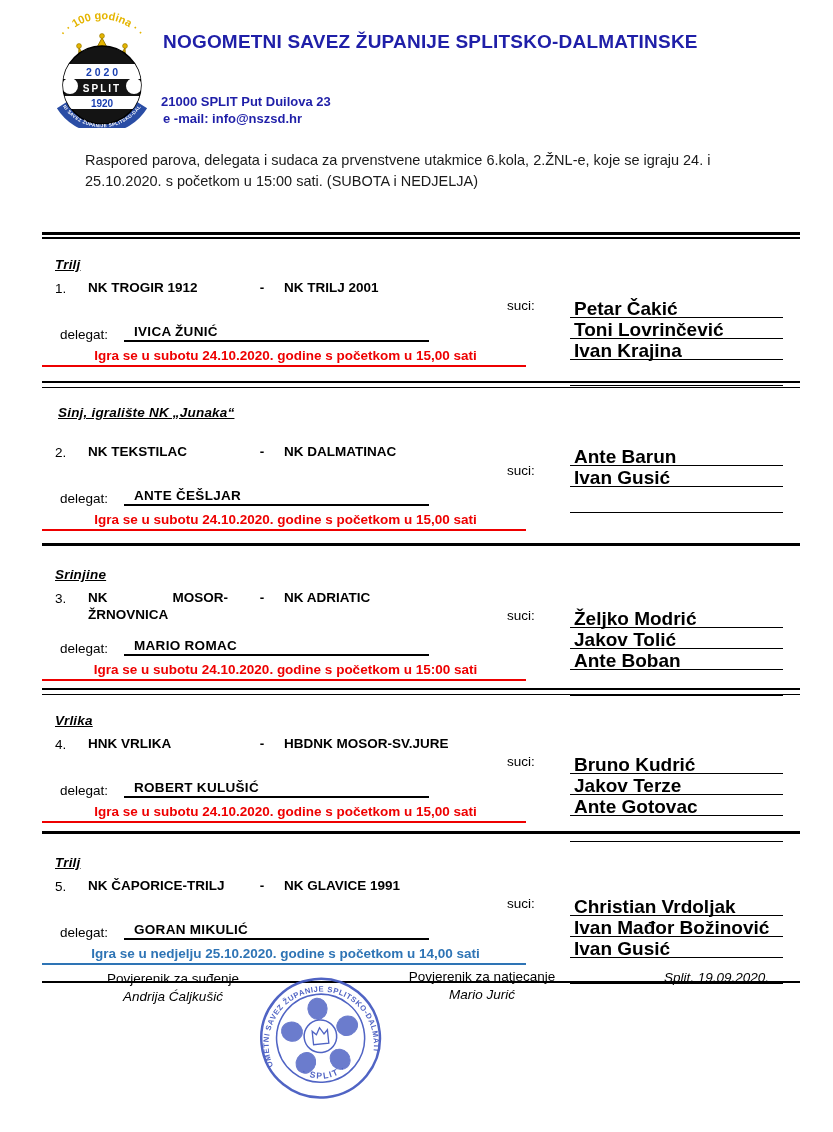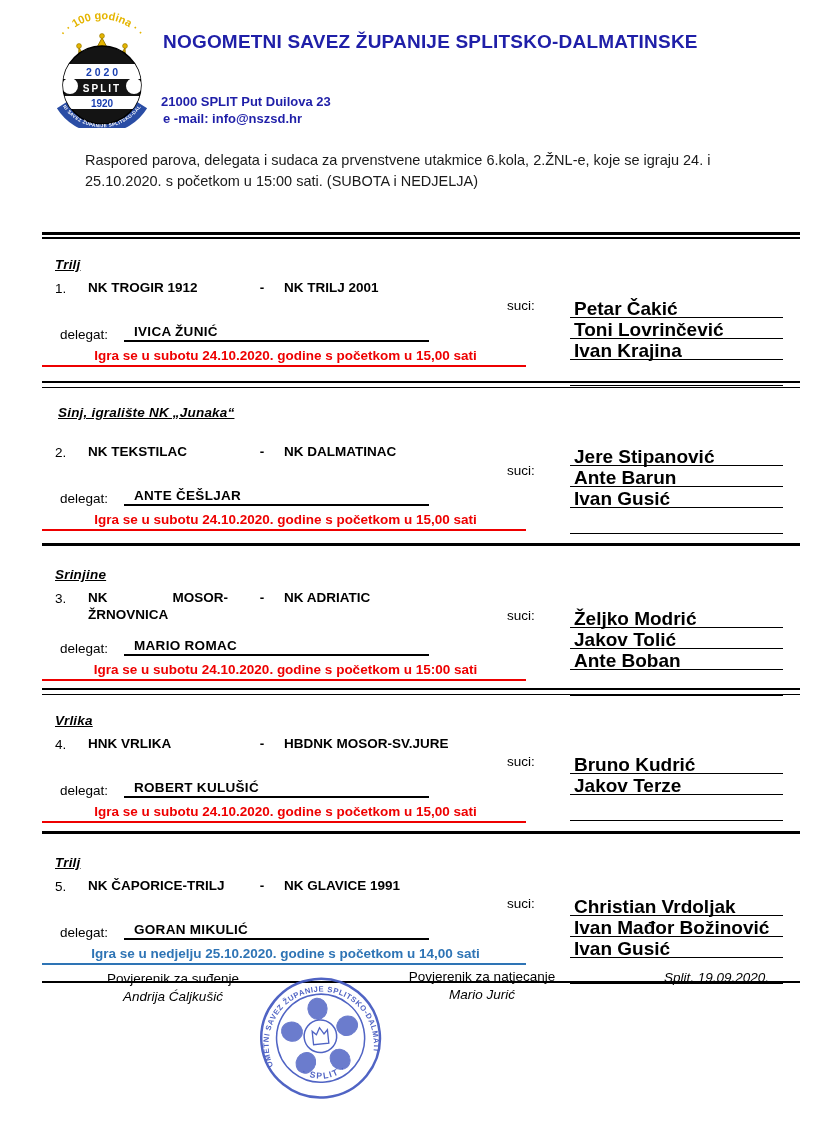--- a/index.html
+++ b/index.html
@@ -145,21 +145,20 @@
     <section class="match h2 sep-thick">
       <div class="venue">Sinj, igralište NK „Junaka“</div>
       <div class="mrow">
         <div class="num">2.</div>
         <div class="home">NK TEKSTILAC</div>
         <div class="dash">-</div>
         <div class="away">NK DALMATINAC</div>
       </div>
       <div class="suci">suci:</div>
       <div class="refs">
-        <div class="ref-line">Jere Stipanović</div>
         <div class="ref-line">Ante Barun</div>
         <div class="ref-line">Ivan Gusić</div>
         <div class="ref-line empty"></div>
       </div>
       <div class="delegate-row">
         <div class="dlabel">delegat:</div>
         <div class="dname">ANTE ČEŠLJAR</div>
       </div>
       <div class="note red">Igra se u subotu 24.10.2020. godine s početkom u 15,00 sati</div>
     </section>
@@ -193,20 +192,21 @@
       <div class="mrow">
         <div class="num">4.</div>
         <div class="home">HNK VRLIKA</div>
         <div class="dash">-</div>
         <div class="away">HBDNK MOSOR-SV.JURE</div>
       </div>
       <div class="suci">suci:</div>
       <div class="refs">
         <div class="ref-line">Bruno Kudrić</div>
         <div class="ref-line">Jakov Terze</div>
+        <div class="ref-line">Ante Gotovac</div>
         <div class="ref-line empty"></div>
       </div>
       <div class="delegate-row">
         <div class="dlabel">delegat:</div>
         <div class="dname">ROBERT KULUŠIĆ</div>
       </div>
       <div class="note red">Igra se u subotu 24.10.2020. godine s početkom u 15,00 sati</div>
     </section>
 
     <section class="match h5 sep-thin">

